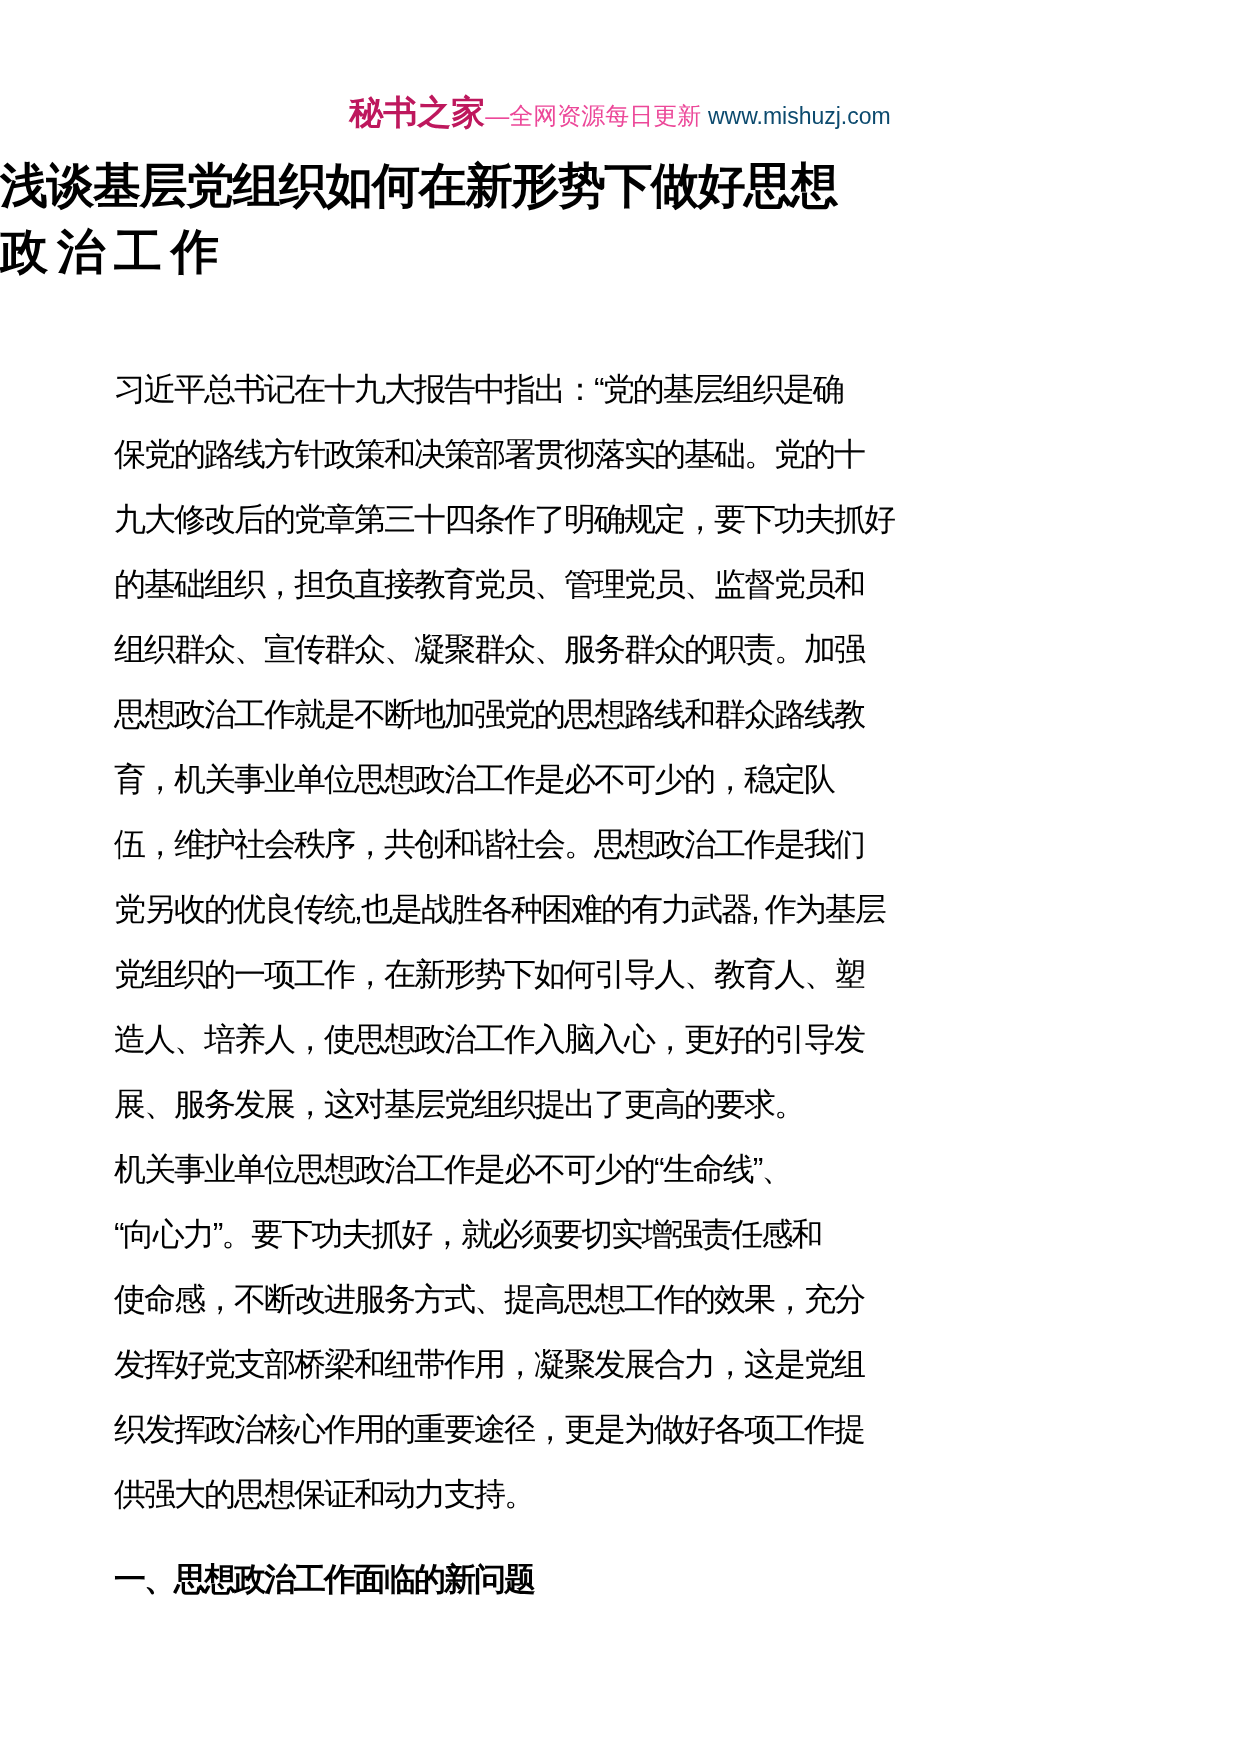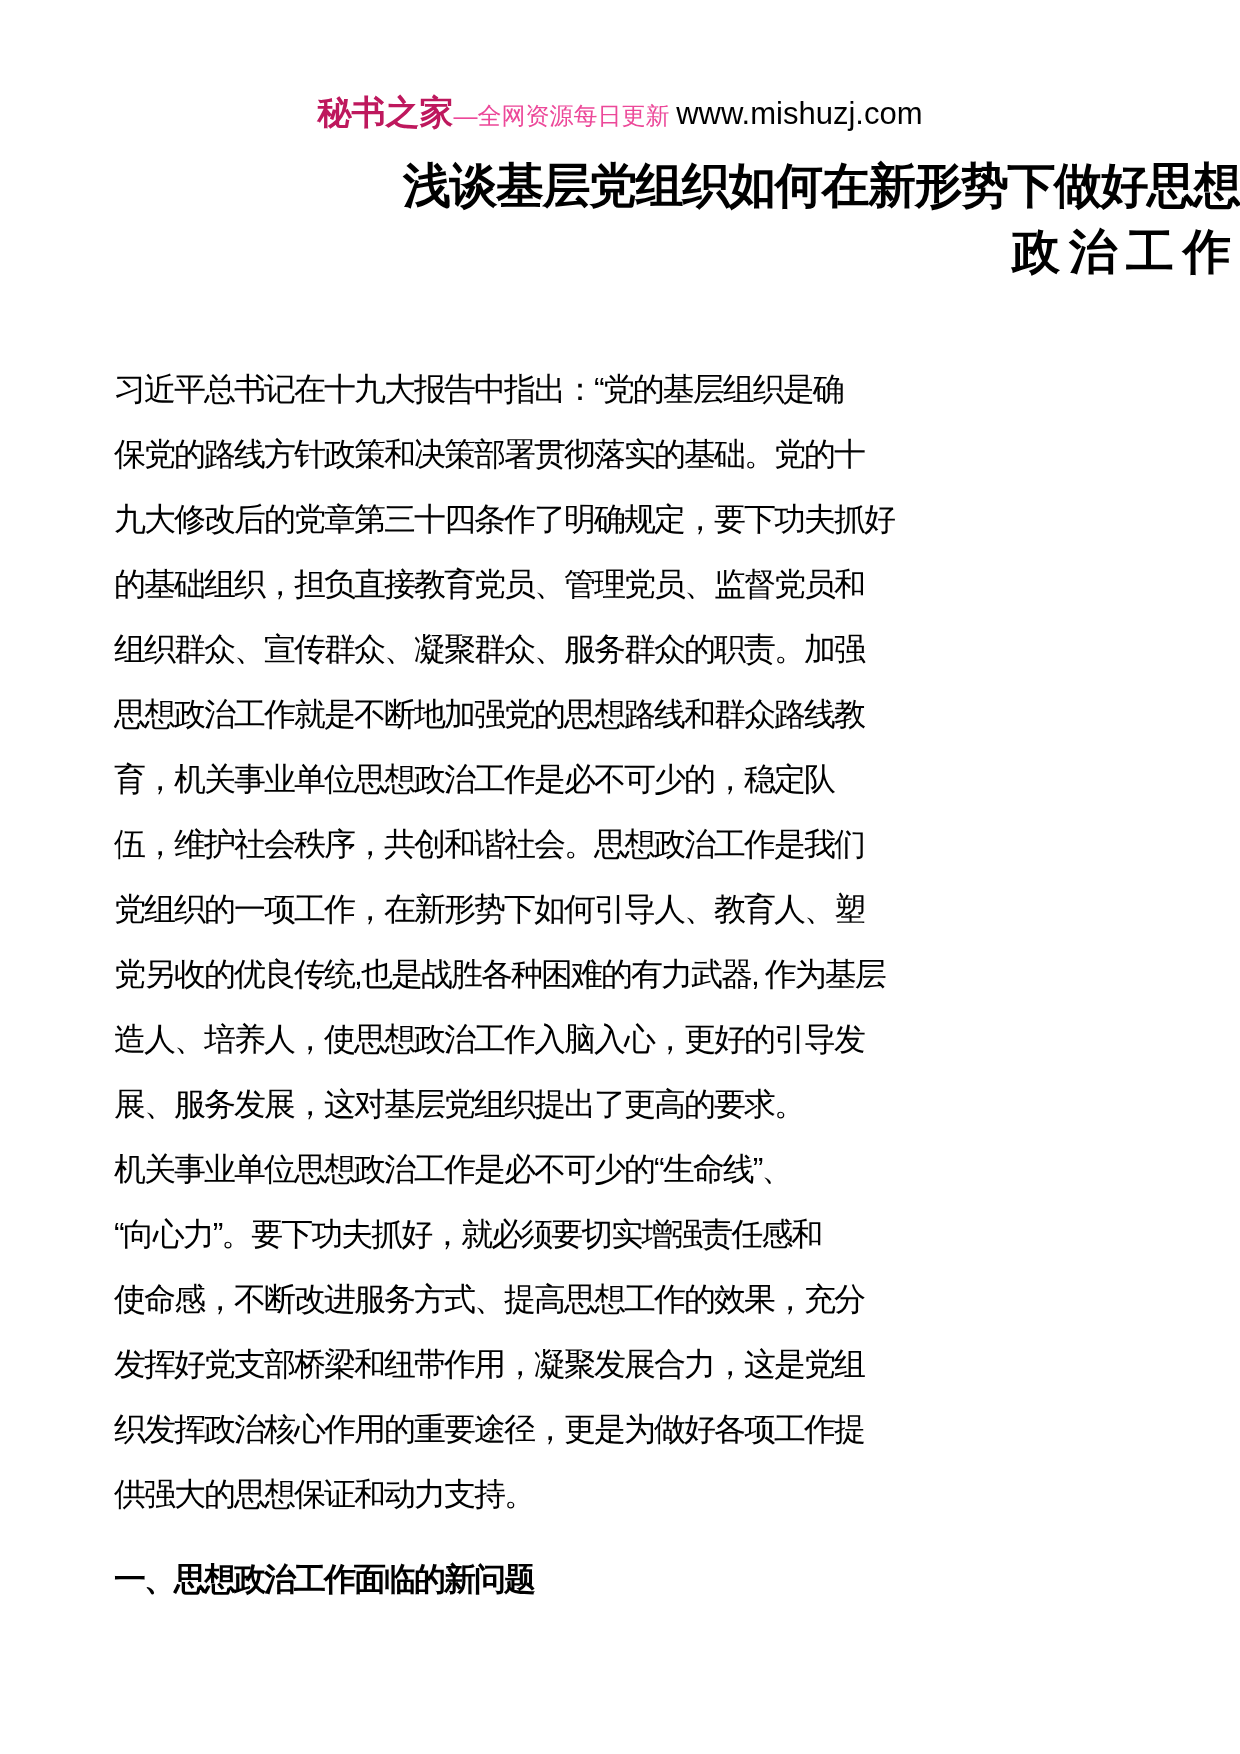--- a/index.html
+++ b/index.html
@@ -25,26 +25,26 @@
   .site-name {
     color: #be185d;
     font-weight: bold;
     font-size: 34px;
   }
   .tagline {
     color: #ec4899;
     font-size: 24px;
   }
   .site-url {
-    color: #000000;
-    font-size: 31px;
+    color: #0c4a6e;
+    font-size: 23px;
   }
   .title {
     margin: 14px 0 0 0;
-    text-align: right;
+    text-align: left;
     font-weight: bold;
     font-size: 48px;
     letter-spacing: -1.5px;
     line-height: 66px;
   }
   .title-line { display: block; }
   .title-line-2 { letter-spacing: 9px; }
   .body-text {
     margin-top: 72px;
     margin-left: 114px;
@@ -78,22 +78,22 @@
 
   <div class="body-text">
     <div class="body-line">习近平总书记在十九大报告中指出：“党的基层组织是确</div>
     <div class="body-line">保党的路线方针政策和决策部署贯彻落实的基础。党的十</div>
     <div class="body-line">九大修改后的党章第三十四条作了明确规定，要下功夫抓好</div>
     <div class="body-line">的基础组织，担负直接教育党员、管理党员、监督党员和</div>
     <div class="body-line">组织群众、宣传群众、凝聚群众、服务群众的职责。加强</div>
     <div class="body-line">思想政治工作就是不断地加强党的思想路线和群众路线教</div>
     <div class="body-line">育，机关事业单位思想政治工作是必不可少的，稳定队</div>
     <div class="body-line">伍，维护社会秩序，共创和谐社会。思想政治工作是我们</div>
+    <div class="body-line">党另收的优良传统,也是战胜各种困难的有力武器, 作为基层</div>
     <div class="body-line">党组织的一项工作，在新形势下如何引导人、教育人、塑</div>
-    <div class="body-line">党另收的优良传统,也是战胜各种困难的有力武器, 作为基层</div>
     <div class="body-line">造人、培养人，使思想政治工作入脑入心，更好的引导发</div>
     <div class="body-line">展、服务发展，这对基层党组织提出了更高的要求。</div>
     <div class="body-line">机关事业单位思想政治工作是必不可少的“生命线”、</div>
     <div class="body-line">“向心力”。要下功夫抓好，就必须要切实增强责任感和</div>
     <div class="body-line">使命感，不断改进服务方式、提高思想工作的效果，充分</div>
     <div class="body-line">发挥好党支部桥梁和纽带作用，凝聚发展合力，这是党组</div>
     <div class="body-line">织发挥政治核心作用的重要途径，更是为做好各项工作提</div>
     <div class="body-line">供强大的思想保证和动力支持。</div>
     <div class="section-heading">一、思想政治工作面临的新问题</div>
   </div>

